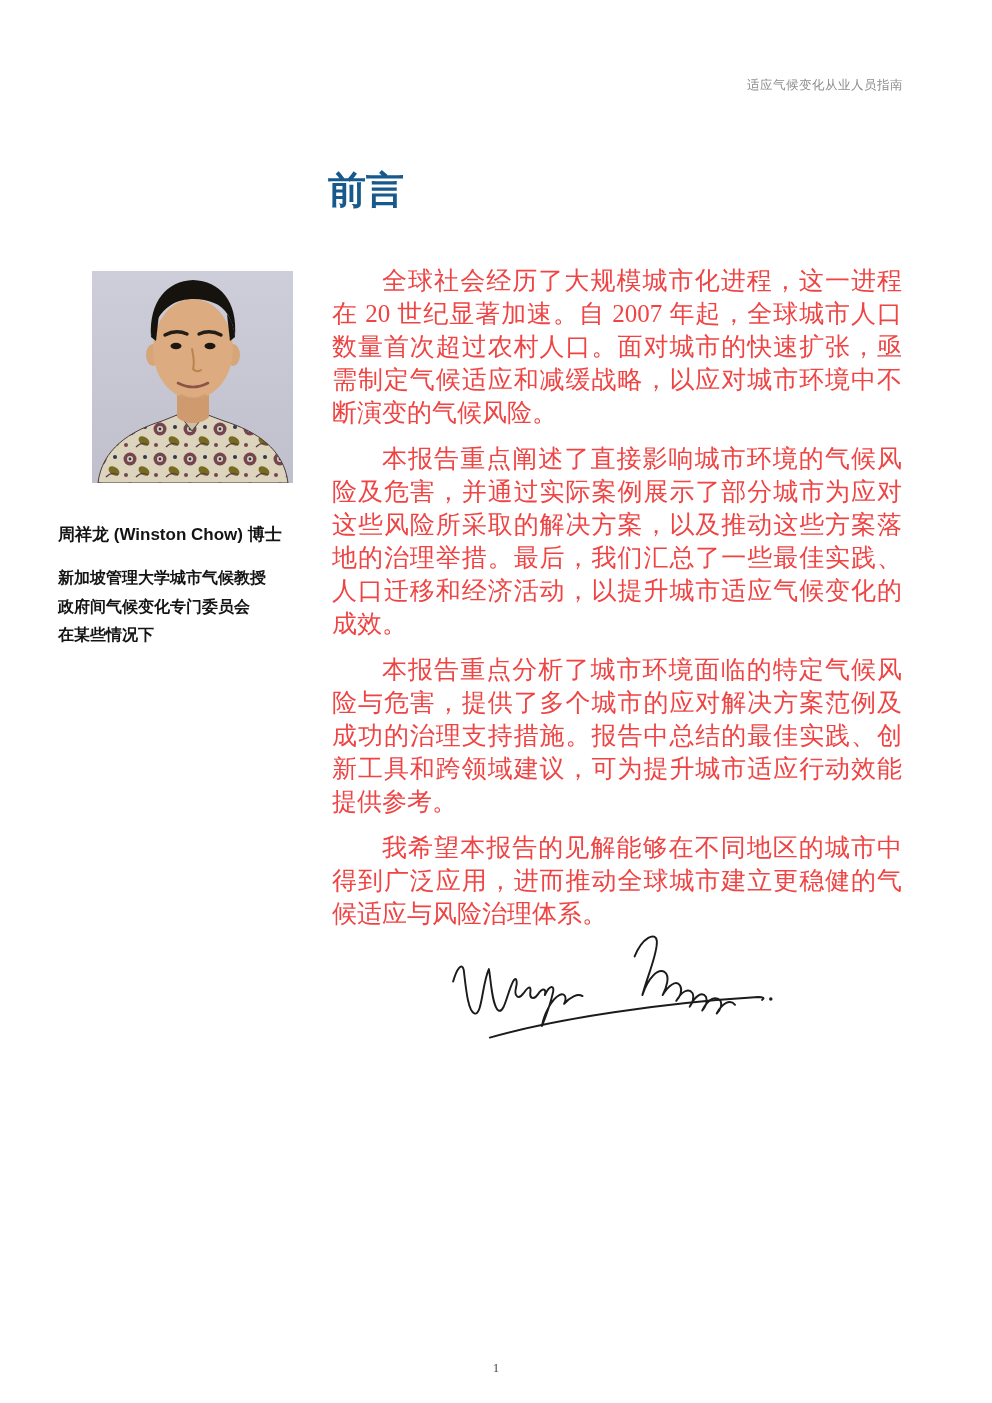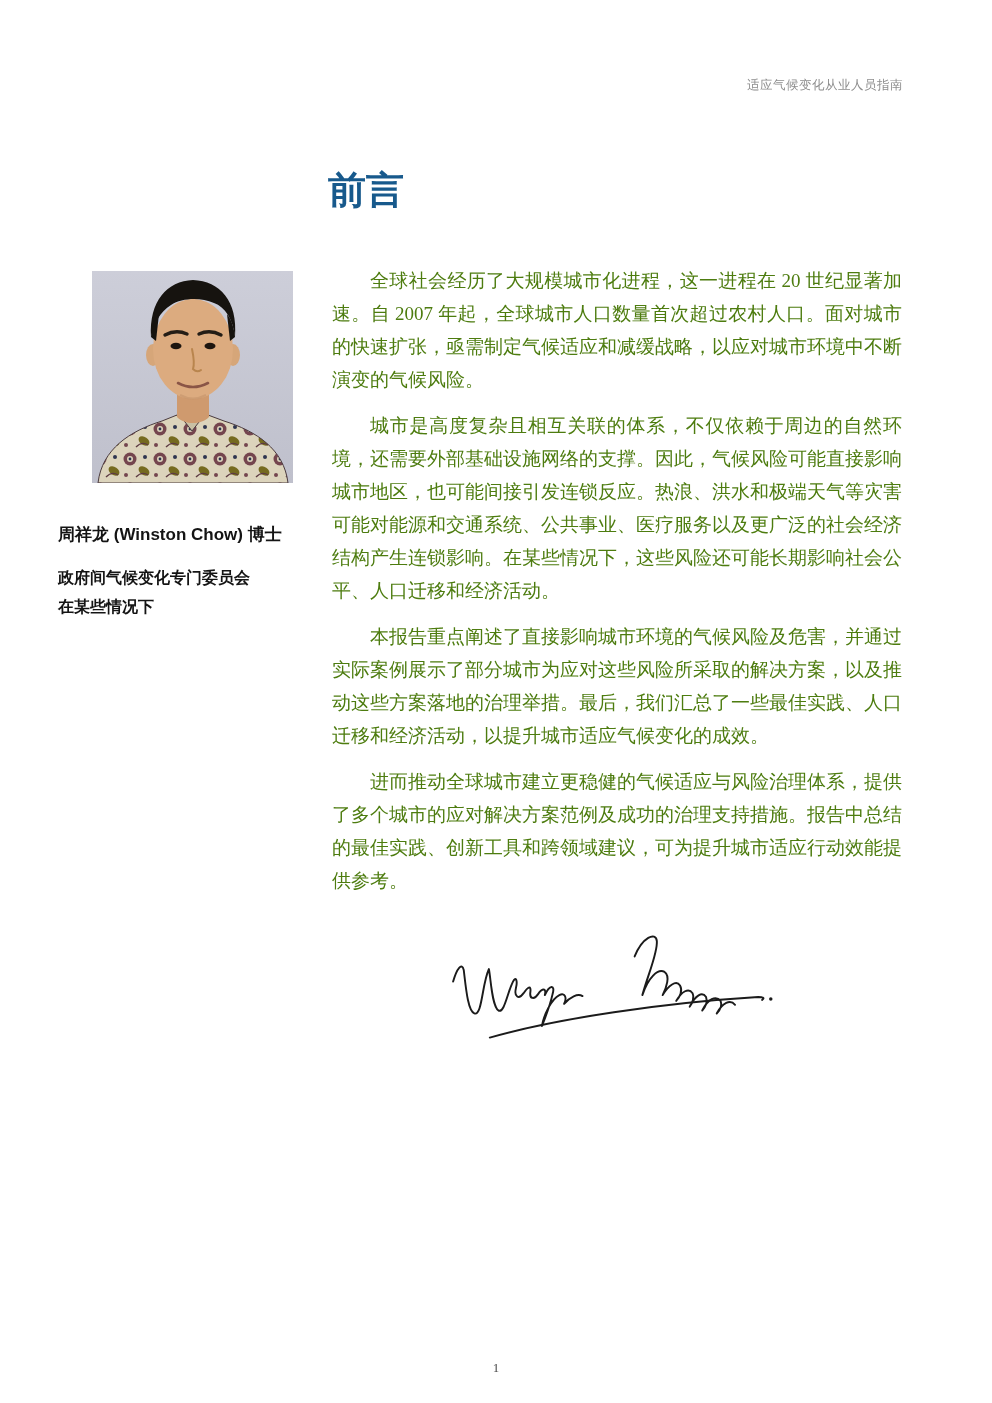--- a/index.html
+++ b/index.html
@@ -53,25 +53,25 @@
     font-size:16px;
     line-height:28.5px;
   }
   .body-col{
     position:absolute;
     left:332px;top:248px;
     width:570px;
   }
   .body-col p{
     margin:0 0 13px 0;
-    font-size:19px;
+    font-size:25px;
     line-height:33px;
     text-align:justify;
     text-indent:2em;
-    color:#4d7c0f;
+    color:#ef4444;
   }
   .signature{
     position:absolute;
     left:438px;top:898px;
     width:345px;height:140px;
   }
   .page-number{
     position:absolute;
     left:0;bottom:43px;
     width:100%;
@@ -136,30 +136,31 @@
 
       <path d="M86,112 q15,8 30,0" stroke="#8a5546" stroke-width="2.6" fill="none" stroke-linecap="round"></path>
 
       <path d="M88,124 q13,7 26,0" stroke="#c4946a" stroke-width="2" fill="none" opacity="0.6"></path>
     </svg>
   </div>
 
   <div class="caption">
     <div class="name">周祥龙 (Winston Chow) 博士</div>
     <div>
+      <div class="role-line">新加坡管理大学城市气候教授</div>
       <div class="role-line">政府间气候变化专门委员会</div>
       <div class="role-line">在某些情况下</div>
     </div>
   </div>
 
   <div class="body-col">
     <p>全球社会经历了大规模城市化进程，这一进程在 20 世纪显著加速。自 2007 年起，全球城市人口数量首次超过农村人口。面对城市的快速扩张，亟需制定气候适应和减缓战略，以应对城市环境中不断演变的气候风险。</p>
-    <p>城市是高度复杂且相互关联的体系，不仅依赖于周边的自然环境，还需要外部基础设施网络的支撑。因此，气候风险可能直接影响城市地区，也可能间接引发连锁反应。热浪、洪水和极端天气等灾害可能对能源和交通系统、公共事业、医疗服务以及更广泛的社会经济结构产生连锁影响。在某些情况下，这些风险还可能长期影响社会公平、人口迁移和经济活动。</p>
     <p>本报告重点阐述了直接影响城市环境的气候风险及危害，并通过实际案例展示了部分城市为应对这些风险所采取的解决方案，以及推动这些方案落地的治理举措。最后，我们汇总了一些最佳实践、人口迁移和经济活动，以提升城市适应气候变化的成效。</p>
-    <p>进而推动全球城市建立更稳健的气候适应与风险治理体系，提供了多个城市的应对解决方案范例及成功的治理支持措施。报告中总结的最佳实践、创新工具和跨领域建议，可为提升城市适应行动效能提供参考。</p>
+    <p>本报告重点分析了城市环境面临的特定气候风险与危害，提供了多个城市的应对解决方案范例及成功的治理支持措施。报告中总结的最佳实践、创新工具和跨领域建议，可为提升城市适应行动效能提供参考。</p>
+    <p>我希望本报告的见解能够在不同地区的城市中得到广泛应用，进而推动全球城市建立更稳健的气候适应与风险治理体系。</p>
   </div>
 
   <div class="signature">
     <svg width="345" height="140" viewBox="0 0 350 145" xmlns="http://www.w3.org/2000/svg">
       <g stroke="#1b1b1b" stroke-width="2" fill="none" stroke-linecap="round" stroke-linejoin="round">
 
         <path d="M12,70 C16,56 21,50 23,58 C25,74 27,100 34,103 C42,106 42,72 49,57
                  C51,66 52,95 59,100 C65,103 68,82 74,70
                  C77,64 79,69 77,77 C75,86 80,89 85,82
                  C89,76 93,73 92,81 C91,88 96,89 100,83

